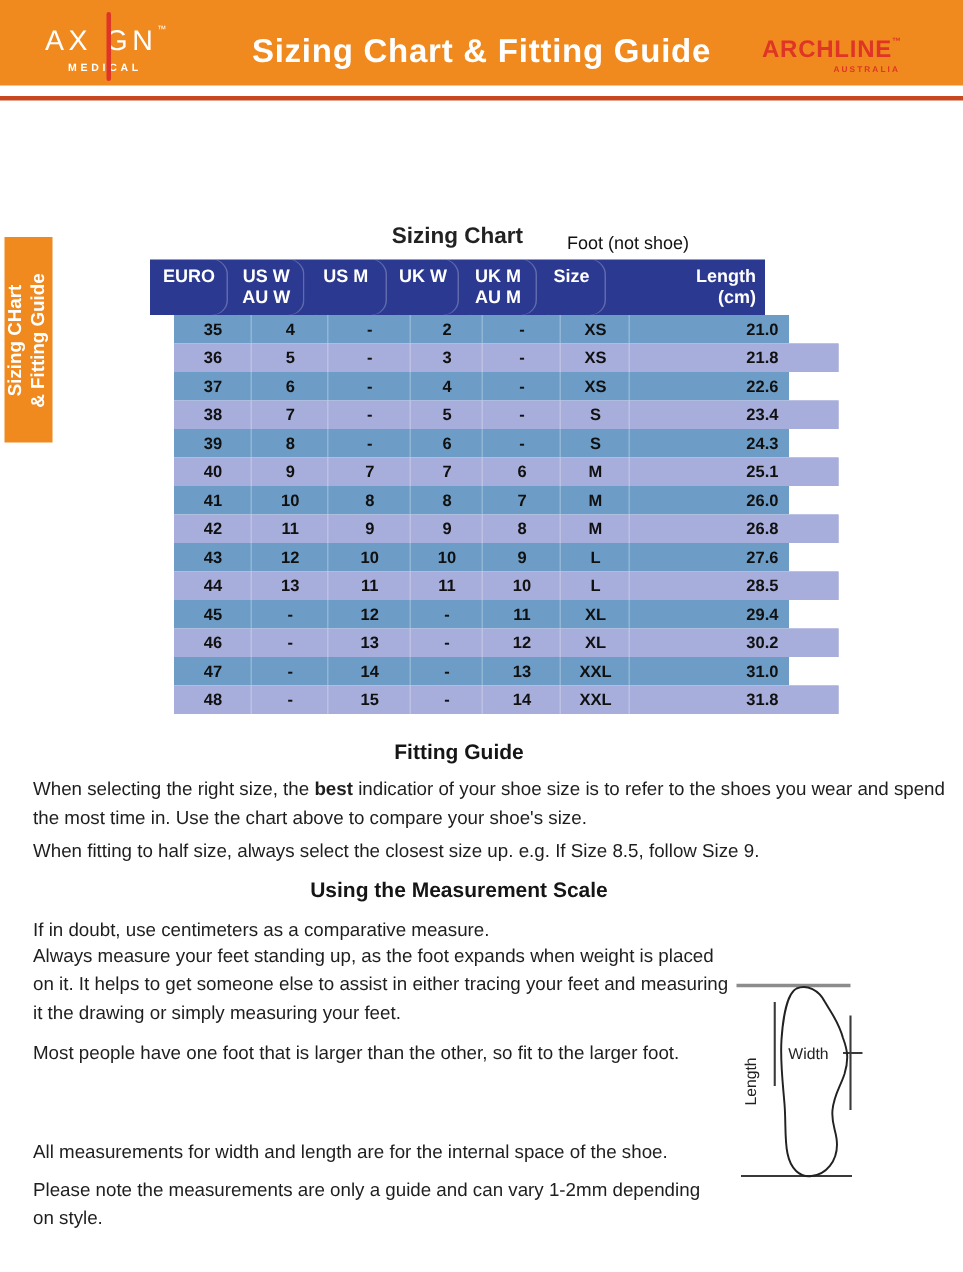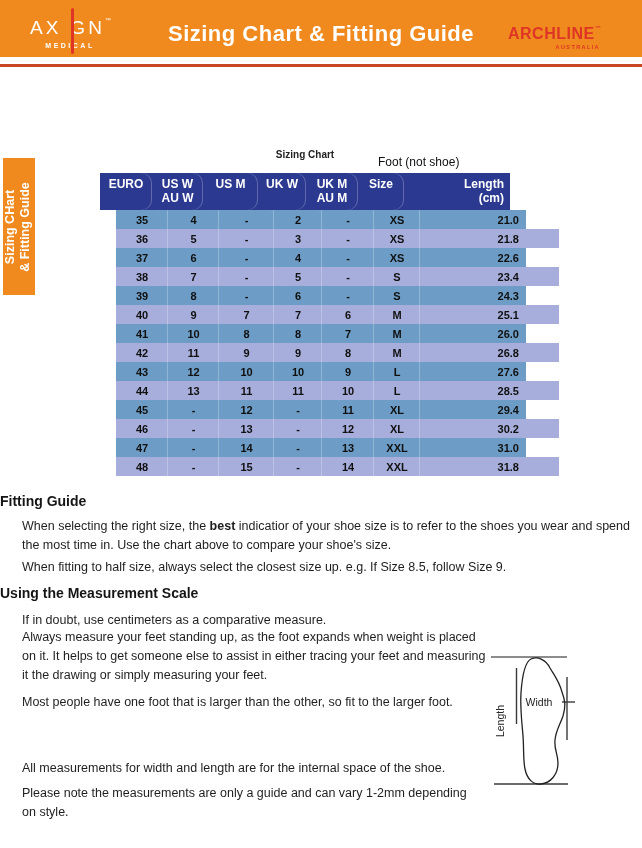--- a/index.html
+++ b/index.html
@@ -27,40 +27,40 @@
 
   
   .side-tab{position:absolute;left:3px;top:158px;width:32px;height:137px;background:var(--accent,#F08A1E);}
   .side-tab-text{position:absolute;left:50%;top:50%;width:137px;height:32px;
                  transform:translate(-50%,-50%) rotate(-90deg);
                  color:#fff;font-weight:bold;font-size:12.5px;line-height:15px;
                  text-align:center;white-space:pre-line;}
 
   
   .tbl-title{position:absolute;left:100px;top:149px;width:410px;text-align:center;
-             font-size:10px;font-weight:bold;color:#222;}
+             font-size:15px;font-weight:bold;color:#222;}
   .tbl-note{position:absolute;left:378px;top:155px;width:132px;text-align:left;
             font-size:12px;font-weight:normal;color:#111;}
   .tbl{position:absolute;left:100px;top:173px;width:443px;}
   .trow,.thead{display:grid;grid-template-columns:52px 51px 55px 48px 52px 46px 106px;
                box-sizing:content-box;width:410px;}
   .thead{height:37px;background:var(--navy,#2B3990);}
   .thead .tcell{color:#fff;font-size:12px;font-weight:bold;line-height:14px;padding-top:4px;
                 display:flex;justify-content:center;align-items:flex-start;white-space:pre-line;text-align:center;border-radius:10px;}
   .trow{height:19px;background:var(--row-blue,#6D9DC6);margin-left:16px;}
   .trow.alt{background:var(--row-alt,#A7AEDB);border-right:33px solid var(--row-alt,#A7AEDB);}
   .trow .tcell{display:flex;align-items:center;justify-content:center;
                font-size:11px;font-weight:bold;color:#101010;}
   .tcell{box-shadow:inset -1px 0 0 rgba(255,255,255,.25);}
   .thead .tcell:last-child,.trow .tcell:last-child{justify-content:flex-end;box-shadow:none;text-align:center;}
   .thead .tcell:last-child{padding-right:6px;text-align:right;}
   .trow .tcell:last-child{padding-right:7px;}
 
   
-  .h-center{position:absolute;left:0;width:612px;font-size:14px;font-weight:bold;color:#151515;}
+  .h-center{position:absolute;left:0;width:612px;text-align:center;font-size:14px;font-weight:bold;color:#151515;}
   .para{position:absolute;left:22px;width:616px;font-size:12.5px;line-height:19px;color:#1e1e1e;
         white-space:pre-line;}
   .para b{font-weight:bold;margin-top:12px;}
 
   
   .foot-diagram{position:absolute;left:483px;top:648px;}
 </style>
 </head>
 <body>
 

